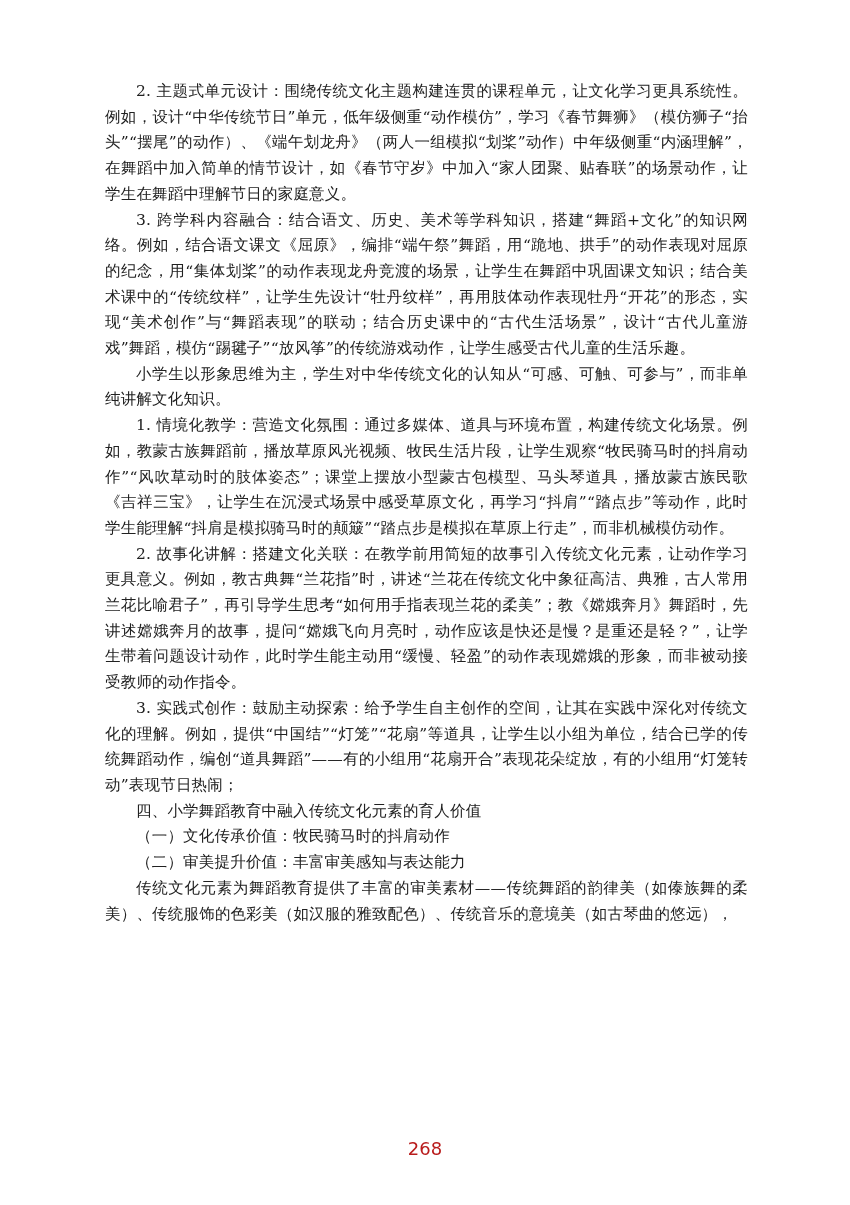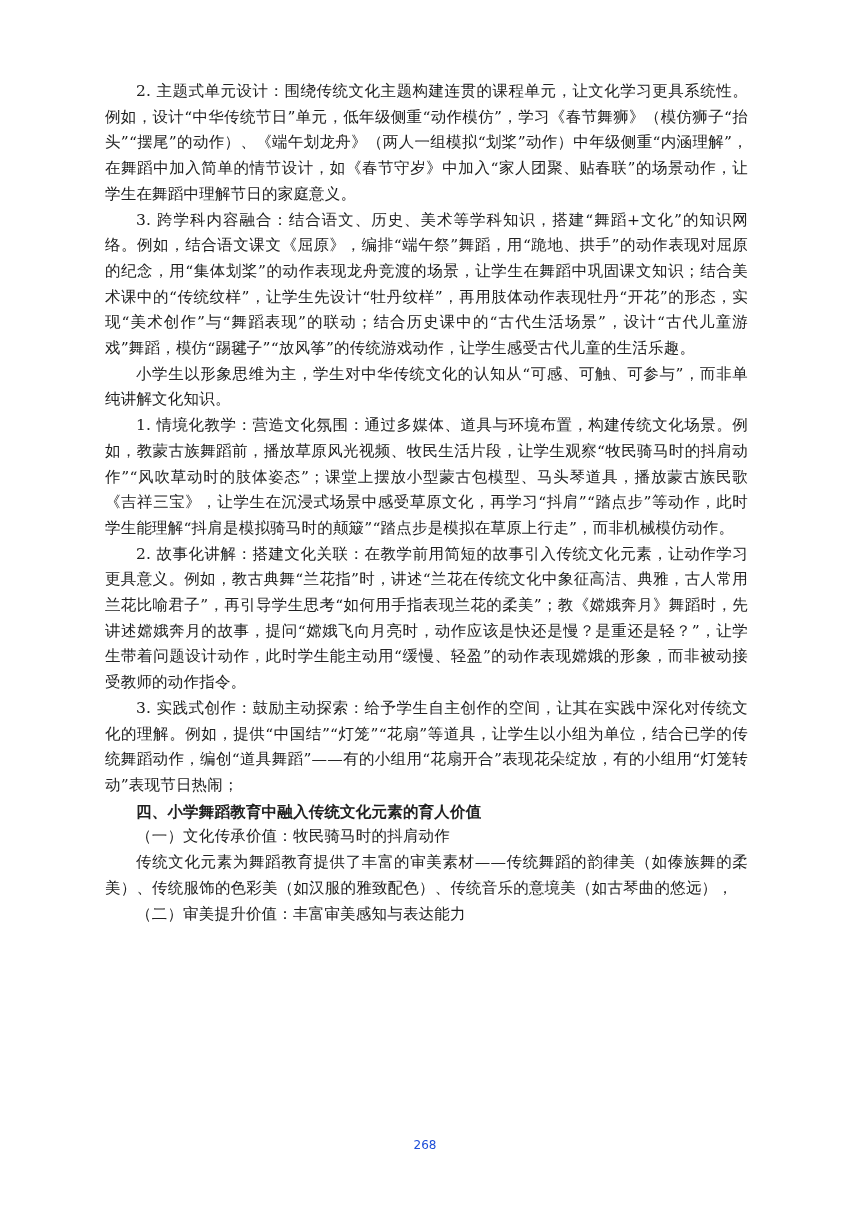--- a/index.html
+++ b/index.html
@@ -25,43 +25,43 @@
     line-height: 25.7px;
     text-align: justify;
     letter-spacing: 0.2px;
   }
   .content p {
     margin: 0;
     padding: 0;
     text-indent: 2em;
   }
   .content p.heading {
-    font-weight: bold;
+    font-weight: normal;
   }
   .page-number {
     position: absolute;
     left: 0;
     top: 1138px;
     width: 100%;
     text-align: center;
-    font-size: 12px;
-    color: #1d4ed8;
+    font-size: 18px;
+    color: #b91c1c;
     font-family: "DejaVu Sans", "Liberation Sans", sans-serif;
   }
 </style>
 </head>
 <body>
 
 <div class="page">
   <div class="content">
     <p>2. 主题式单元设计：围绕传统文化主题构建连贯的课程单元，让文化学习更具系统性。例如，设计“中华传统节日”单元，低年级侧重“动作模仿”，学习《春节舞狮》（模仿狮子“抬头”“摆尾”的动作）、《端午划龙舟》（两人一组模拟“划桨”动作）中年级侧重“内涵理解”，在舞蹈中加入简单的情节设计，如《春节守岁》中加入“家人团聚、贴春联”的场景动作，让学生在舞蹈中理解节日的家庭意义。</p>
     <p>3. 跨学科内容融合：结合语文、历史、美术等学科知识，搭建“舞蹈+文化”的知识网络。例如，结合语文课文《屈原》，编排“端午祭”舞蹈，用“跪地、拱手”的动作表现对屈原的纪念，用“集体划桨”的动作表现龙舟竞渡的场景，让学生在舞蹈中巩固课文知识；结合美术课中的“传统纹样”，让学生先设计“牡丹纹样”，再用肢体动作表现牡丹“开花”的形态，实现“美术创作”与“舞蹈表现”的联动；结合历史课中的“古代生活场景”，设计“古代儿童游戏”舞蹈，模仿“踢毽子”“放风筝”的传统游戏动作，让学生感受古代儿童的生活乐趣。</p>
     <p>小学生以形象思维为主，学生对中华传统文化的认知从“可感、可触、可参与”，而非单纯讲解文化知识。</p>
     <p>1. 情境化教学：营造文化氛围：通过多媒体、道具与环境布置，构建传统文化场景。例如，教蒙古族舞蹈前，播放草原风光视频、牧民生活片段，让学生观察“牧民骑马时的抖肩动作”“风吹草动时的肢体姿态”；课堂上摆放小型蒙古包模型、马头琴道具，播放蒙古族民歌《吉祥三宝》，让学生在沉浸式场景中感受草原文化，再学习“抖肩”“踏点步”等动作，此时学生能理解“抖肩是模拟骑马时的颠簸”“踏点步是模拟在草原上行走”，而非机械模仿动作。</p>
     <p>2. 故事化讲解：搭建文化关联：在教学前用简短的故事引入传统文化元素，让动作学习更具意义。例如，教古典舞“兰花指”时，讲述“兰花在传统文化中象征高洁、典雅，古人常用兰花比喻君子”，再引导学生思考“如何用手指表现兰花的柔美”；教《嫦娥奔月》舞蹈时，先讲述嫦娥奔月的故事，提问“嫦娥飞向月亮时，动作应该是快还是慢？是重还是轻？”，让学生带着问题设计动作，此时学生能主动用“缓慢、轻盈”的动作表现嫦娥的形象，而非被动接受教师的动作指令。</p>
     <p>3. 实践式创作：鼓励主动探索：给予学生自主创作的空间，让其在实践中深化对传统文化的理解。例如，提供“中国结”“灯笼”“花扇”等道具，让学生以小组为单位，结合已学的传统舞蹈动作，编创“道具舞蹈”——有的小组用“花扇开合”表现花朵绽放，有的小组用“灯笼转动”表现节日热闹；</p>
     <p class="heading">四、小学舞蹈教育中融入传统文化元素的育人价值</p>
     <p>（一）文化传承价值：牧民骑马时的抖肩动作</p>
+    <p>（二）审美提升价值：丰富审美感知与表达能力</p>
     <p>传统文化元素为舞蹈教育提供了丰富的审美素材——传统舞蹈的韵律美（如傣族舞的柔美）、传统服饰的色彩美（如汉服的雅致配色）、传统音乐的意境美（如古琴曲的悠远），</p>
-    <p>（二）审美提升价值：丰富审美感知与表达能力</p>
   </div>
   <div class="page-number">268</div>
 </div>
 
 </body></html>

